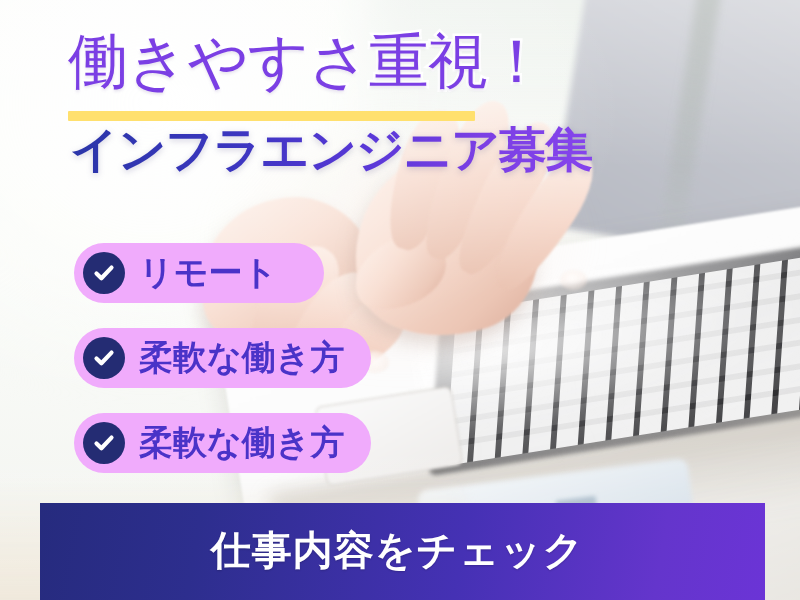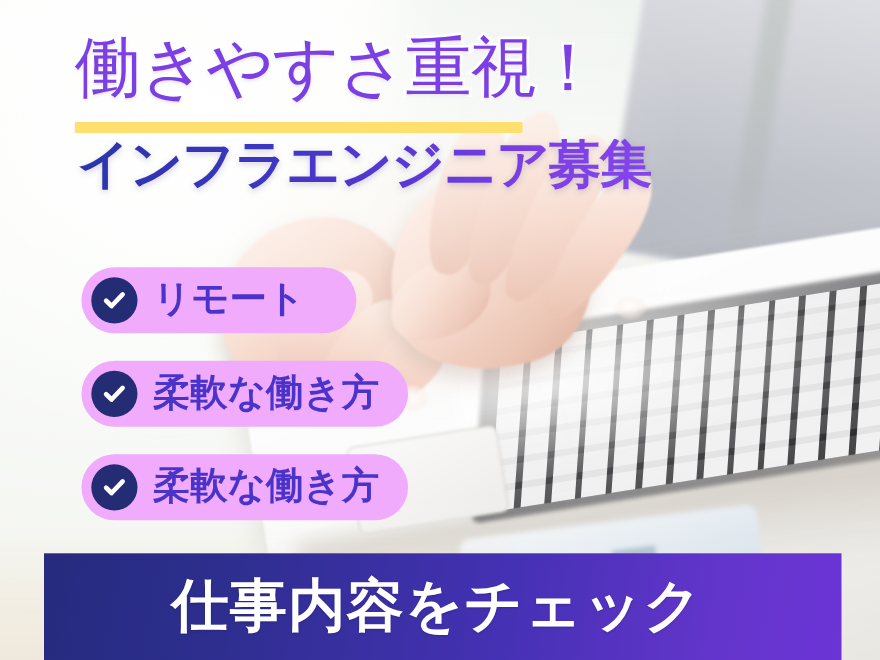--- a/index.html
+++ b/index.html
@@ -311,21 +311,21 @@
     left: 40px;
     top: 503px;
     width: 725px;
     height: 97px;
     background: linear-gradient(100deg, #262B7E 0%, #2D2E8E 22%, #4531B4 58%, #6435CC 85%, #6B34D6 100%);
     display: flex;
     align-items: center;
     justify-content: center;
   }
   .cta-text {
-    font-size: 52px;
+    font-size: 40px;
     font-weight: bold;
     color: #ffffff;
     letter-spacing: 1px;
     white-space: nowrap;
     text-shadow: 0 1px 2px rgba(0,0,0,.18);
     margin-top: -2px;
     margin-left: -10px;
   }
 </style>
 </head>

